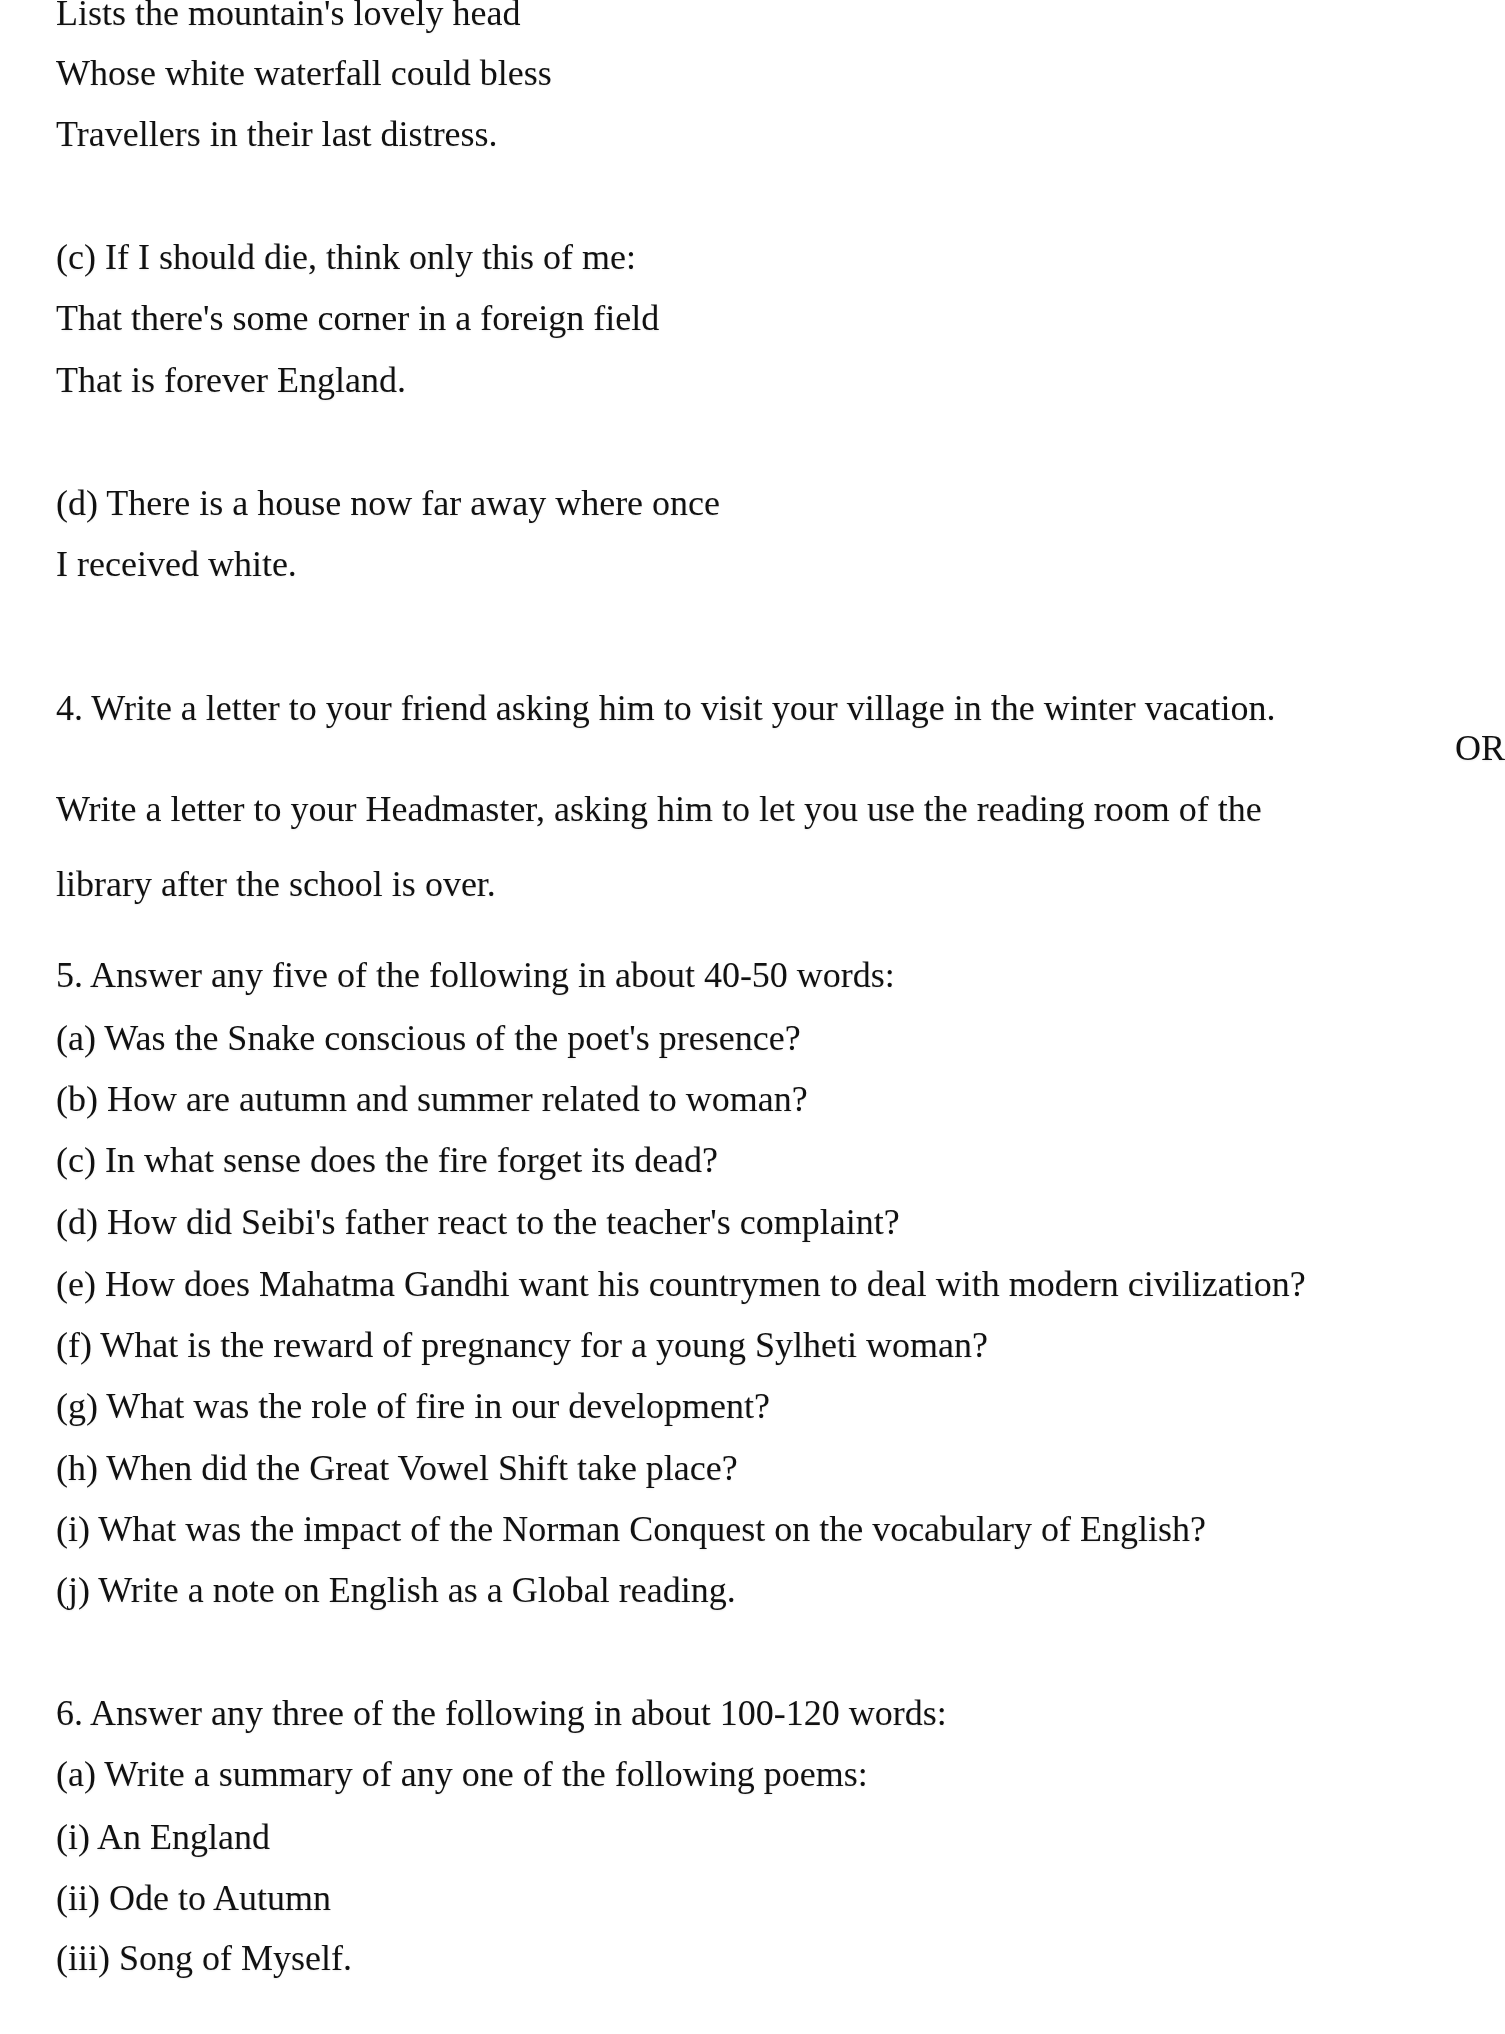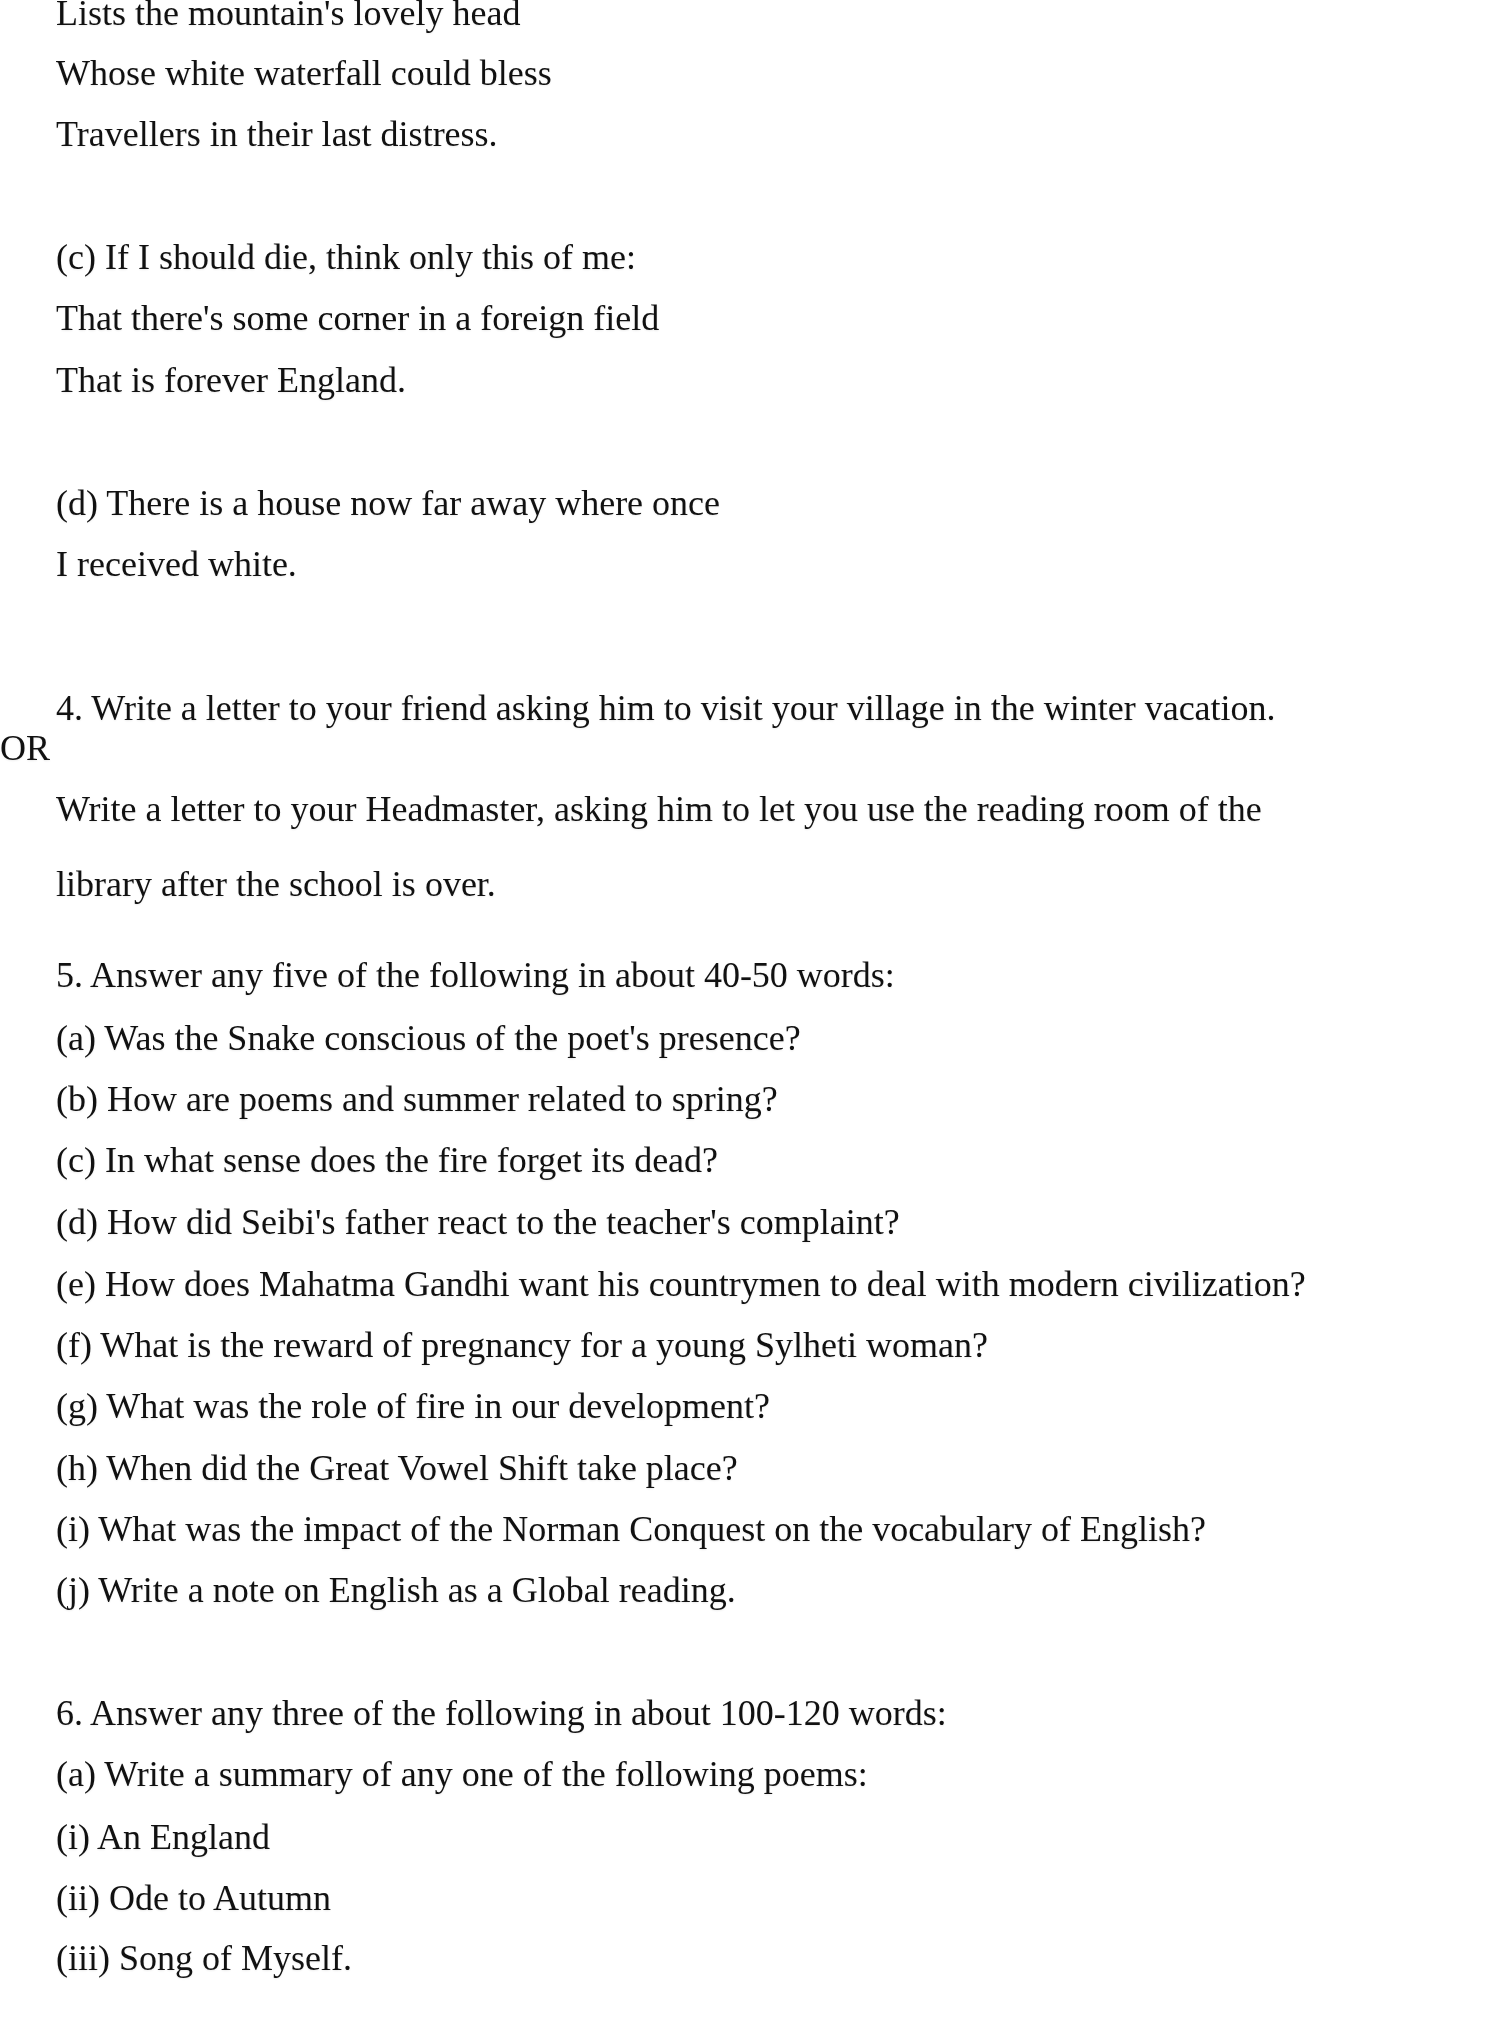--- a/index.html
+++ b/index.html
@@ -7,21 +7,21 @@
     width: 1505px; height: 2034px; position: relative; overflow: hidden;
     font-family: "Liberation Serif", "DejaVu Serif", serif;
     color: #111111;
   }
   .ln {
     position: absolute; left: 56px;
     font-size: 36px; line-height: 44px; white-space: nowrap;
     transform: translateY(-50%);
     text-shadow: 0 1px 2px rgba(0,0,0,0.08);
   }
-  .center { left: 0; width: 1505px; text-align: left; }
+  .center { left: 0; width: 1505px; text-align: right; }
 </style>
 </head>
 <body>
 
 <div>
 
   <div>
     <div class="ln" style="top:13px">Lists the mountain's lovely head</div>
     <div class="ln" style="top:73px">Whose white waterfall could bless</div>
     <div class="ln" style="top:134px">Travellers in their last distress.</div>
@@ -41,21 +41,21 @@
   <div>
     <div class="ln" style="top:708px">4. Write a letter to your friend asking him to visit your village in the winter vacation.</div>
     <div class="ln center" style="top:748px">OR</div>
     <div class="ln" style="top:809px">Write a letter to your Headmaster, asking him to let you use the reading room of the</div>
     <div class="ln" style="top:884px">library after the school is over.</div>
   </div>
 
   <div>
     <div class="ln" style="top:975px">5. Answer any five of the following in about 40-50 words:</div>
     <div class="ln" style="top:1038px">(a) Was the Snake conscious of the poet's presence?</div>
-    <div class="ln" style="top:1099px">(b) How are poems and summer related to spring?</div>
+    <div class="ln" style="top:1099px">(b) How are autumn and summer related to woman?</div>
     <div class="ln" style="top:1160px">(c) In what sense does the fire forget its dead?</div>
     <div class="ln" style="top:1222px">(d) How did Seibi's father react to the teacher's complaint?</div>
     <div class="ln" style="top:1284px">(e) How does Mahatma Gandhi want his countrymen to deal with modern civilization?</div>
     <div class="ln" style="top:1345px">(f) What is the reward of pregnancy for a young Sylheti woman?</div>
     <div class="ln" style="top:1406px">(g) What was the role of fire in our development?</div>
     <div class="ln" style="top:1468px">(h) When did the Great Vowel Shift take place?</div>
     <div class="ln" style="top:1529px">(i) What was the impact of the Norman Conquest on the vocabulary of English?</div>
     <div class="ln" style="top:1590px">(j) Write a note on English as a Global reading.</div>
   </div>
 

